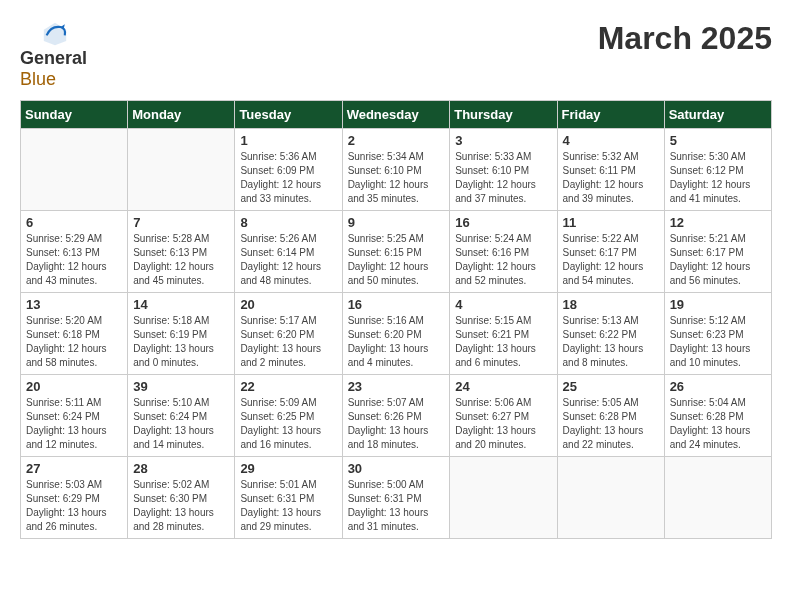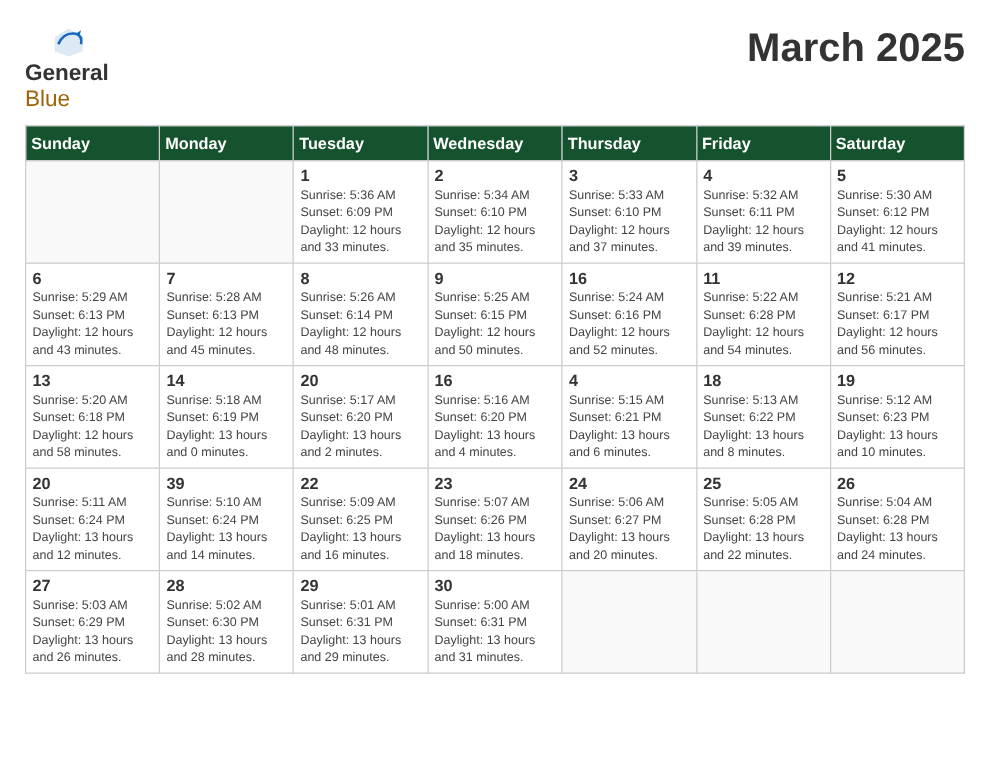--- a/index.html
+++ b/index.html
@@ -182,21 +182,21 @@
         </td>
         <td>
           <span class="day-number">16</span>
           <div class="day-info">Sunrise: 5:24 AM
 Sunset: 6:16 PM
 Daylight: 12 hours and 52 minutes.</div>
         </td>
         <td>
           <span class="day-number">11</span>
           <div class="day-info">Sunrise: 5:22 AM
-Sunset: 6:28 PM
+Sunset: 6:17 PM
 Daylight: 12 hours and 54 minutes.</div>
         </td>
         <td>
           <span class="day-number">12</span>
           <div class="day-info">Sunrise: 5:21 AM
 Sunset: 6:17 PM
 Daylight: 12 hours and 56 minutes.</div>
         </td>
       </tr>
       <tr>

